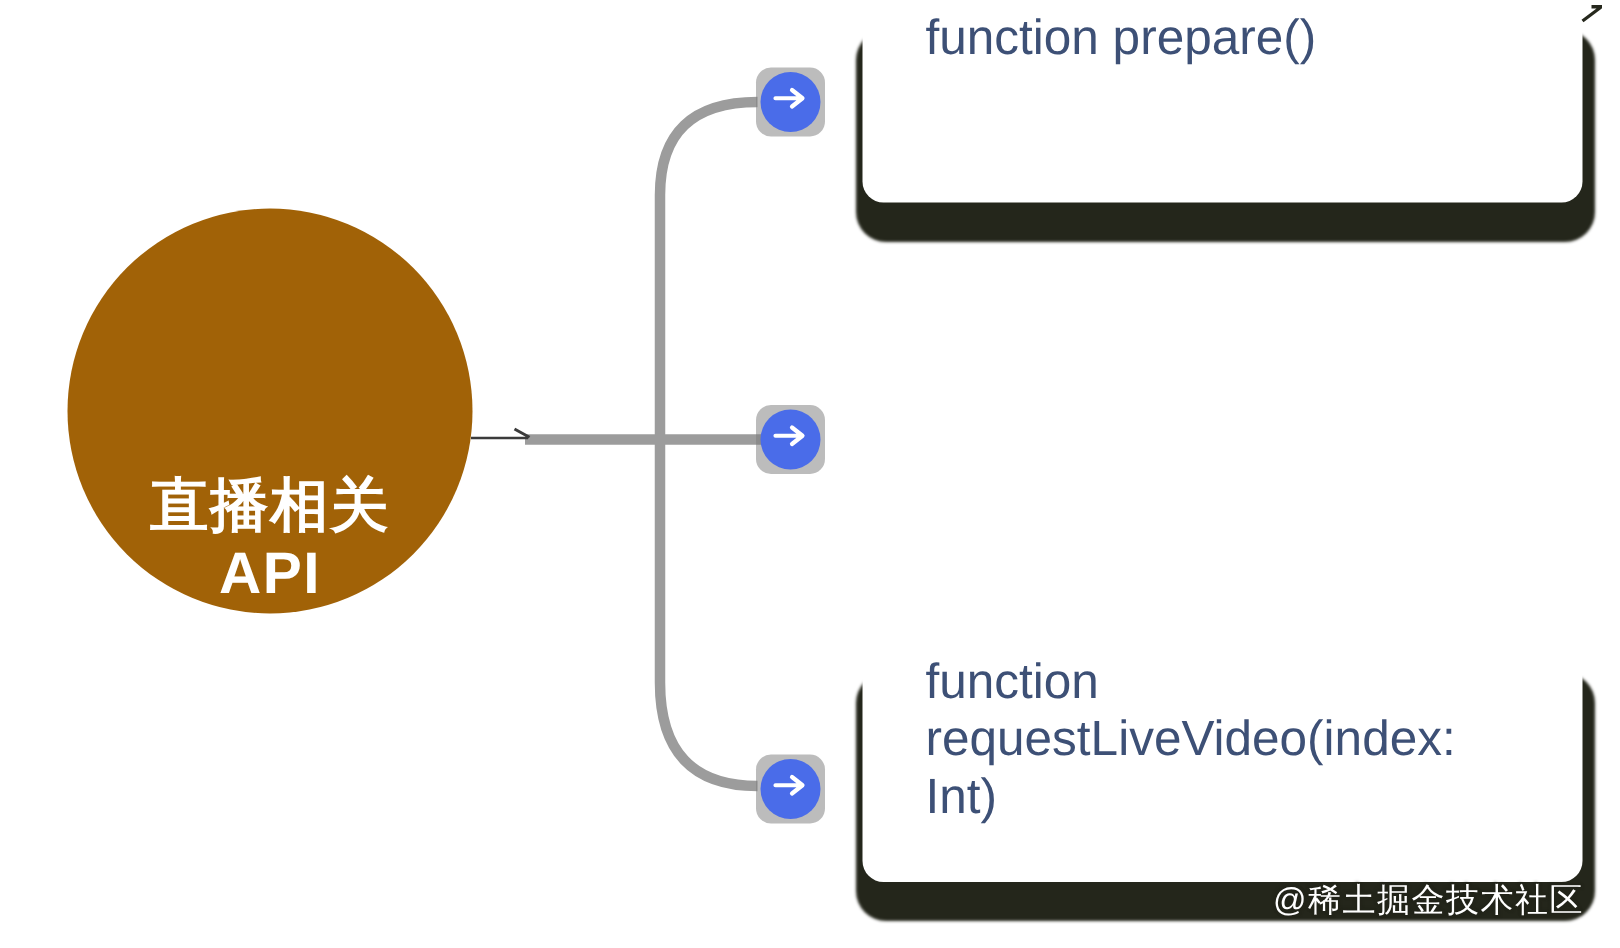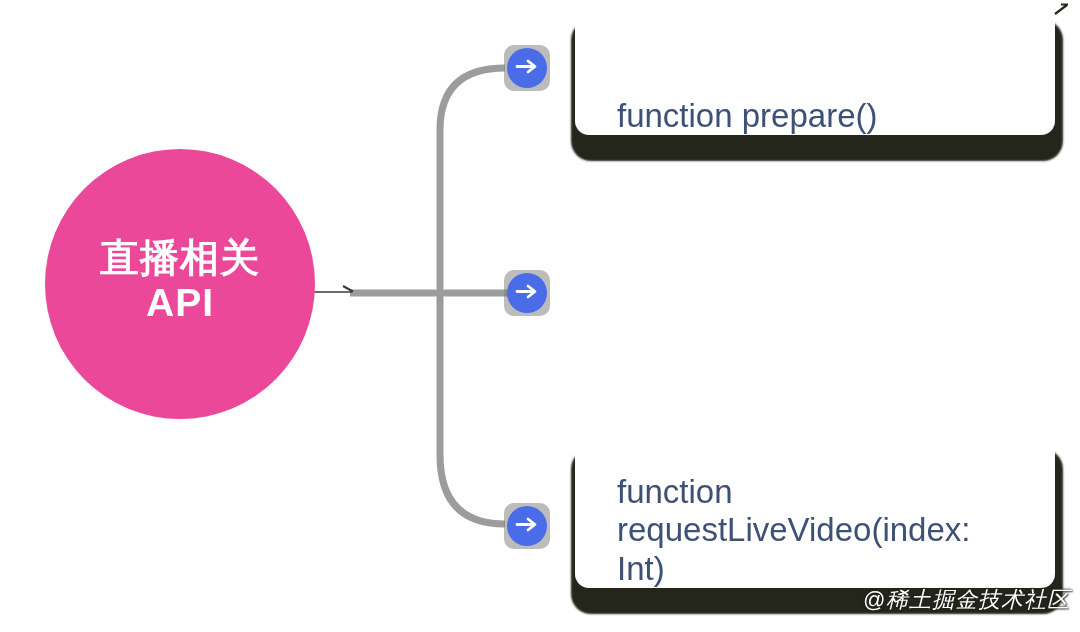--- a/index.html
+++ b/index.html
@@ -9,27 +9,27 @@
     height: 632px;
     background: #ffffff;
     overflow: hidden;
     font-family: "Liberation Sans", sans-serif;
   }
 
   
   .root-node {
     position: absolute;
     left: 45px;
-    top: 149px;
+    top: 139px;
     width: 270px;
     height: 270px;
     border-radius: 50%;
-    background: #ec4899;
+    background: #a16207;
     display: flex;
-    align-items: center;
+    align-items: flex-end;
     justify-content: center;
     z-index: 2;
   }
   .root-label {
     color: #ffffff;
     font-weight: bold;
     font-size: 39px;
     line-height: 1.16;
     text-align: center;
     white-space: pre-line;
@@ -75,46 +75,45 @@
 
   
   .card {
     position: absolute;
     left: 575px;
     width: 480px;
     background: #ffffff;
     border-radius: 14px;
     box-shadow: 2px 20px 2px 6px #24261B;
     display: flex;
-    align-items: flex-end;
+    align-items: flex-start;
     z-index: 2;
   }
   .card-1 { top: 6px;   height: 129px; }
   .card-2 { top: 222px; height: 130px; }
   .card-3 { top: 435px; height: 153px; }
   .card-label {
     margin: 0 28px 0 42px;
     font-size: 33px;
     line-height: 1.16;
     word-break: normal;
   }
   .text-navy { color: #3D5076; }
   .text-dark { color: #363636; }
 
   
   .watermark {
     position: absolute;
-    right: 10px;
+    right: 24px;
     top: 585px;
     font-size: 22px;
     letter-spacing: 1px;
     color: #ffffff;
     text-shadow: 0 0 2px rgba(35,37,27,0.95), 1px 1px 2px rgba(35,37,27,0.9), -1px -1px 2px rgba(35,37,27,0.5);
     z-index: 5;
-    font-style: italic;
   }
 </style>
 </head>
 <body>
 
 <div class="canvas">
 
   <svg class="connectors" viewBox="0 0 1080 632" xmlns="http://www.w3.org/2000/svg">
 
     <path d="M505,68 Q440,68 440,130 L440,455 Q440,524 505,524" fill="none" stroke="#9C9C9C" stroke-width="7"></path>

